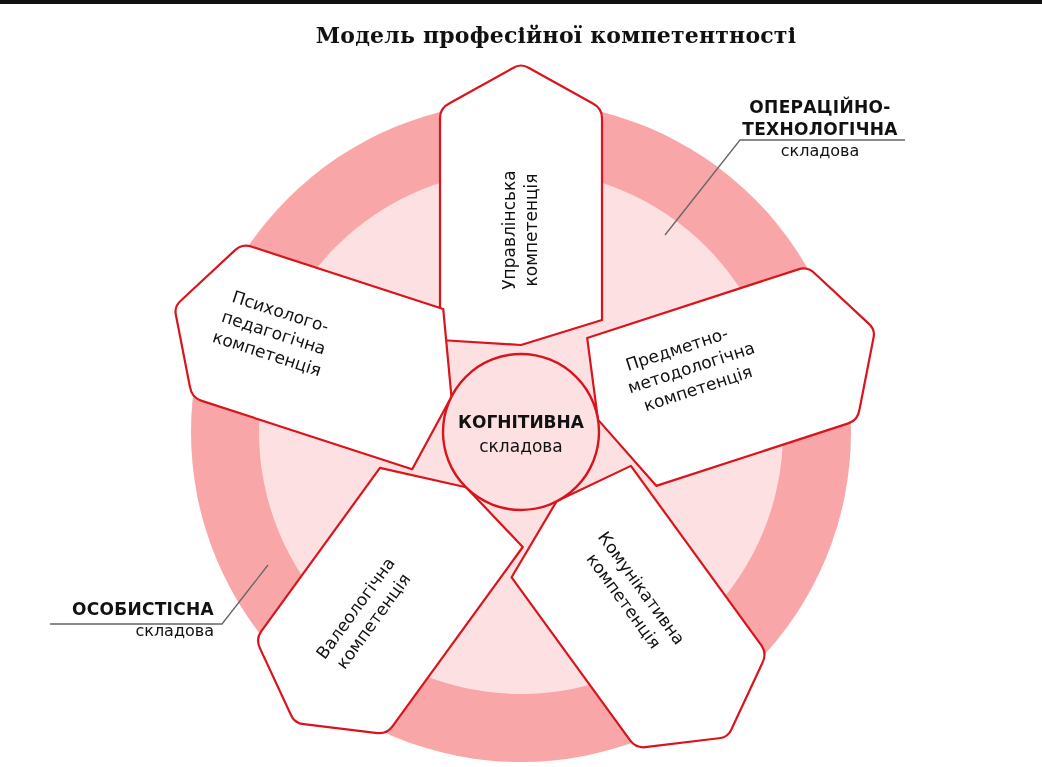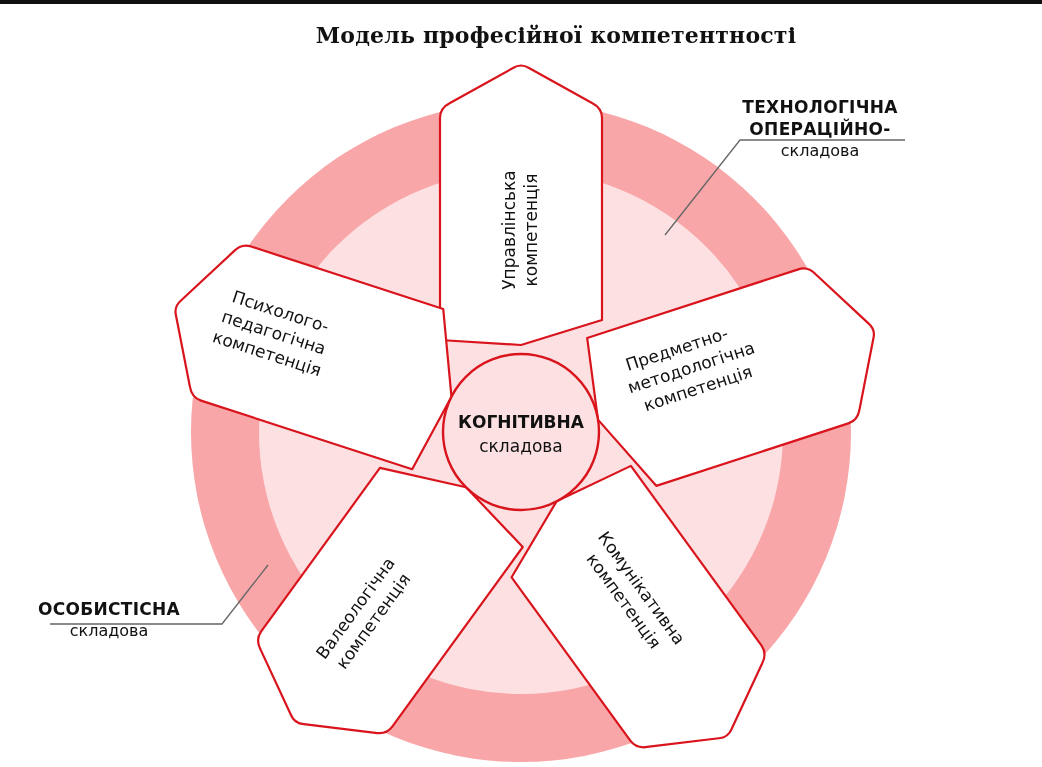--- a/index.html
+++ b/index.html
@@ -99,21 +99,21 @@
   </g>
 
   <g transform="translate(272 338) rotate(18)">
     <text class="arm-label" text-anchor="middle" x="0" y="-22">Психолого-</text>
     <text class="arm-label" text-anchor="middle" x="0" y="0">педагогічна</text>
     <text class="arm-label" text-anchor="middle" x="0" y="22">компетенція</text>
   </g>
 </svg>
 
 <div class="callout" style="left:720px; top:96px; width:200px;">
+  <div class="main">ОПЕРАЦІЙНО-</div>
   <div class="main">ТЕХНОЛОГІЧНА</div>
-  <div class="main">ОПЕРАЦІЙНО-</div>
   <div class="sub">складова</div>
 </div>
 
-<div class="callout" style="left:24px; top:598px; width:170px;">
+<div class="callout" style="left:44px; top:598px; width:170px;text-align:right;">
   <div class="main">ОСОБИСТІСНА</div>
   <div class="sub">складова</div>
 </div>
 
 </body></html>

